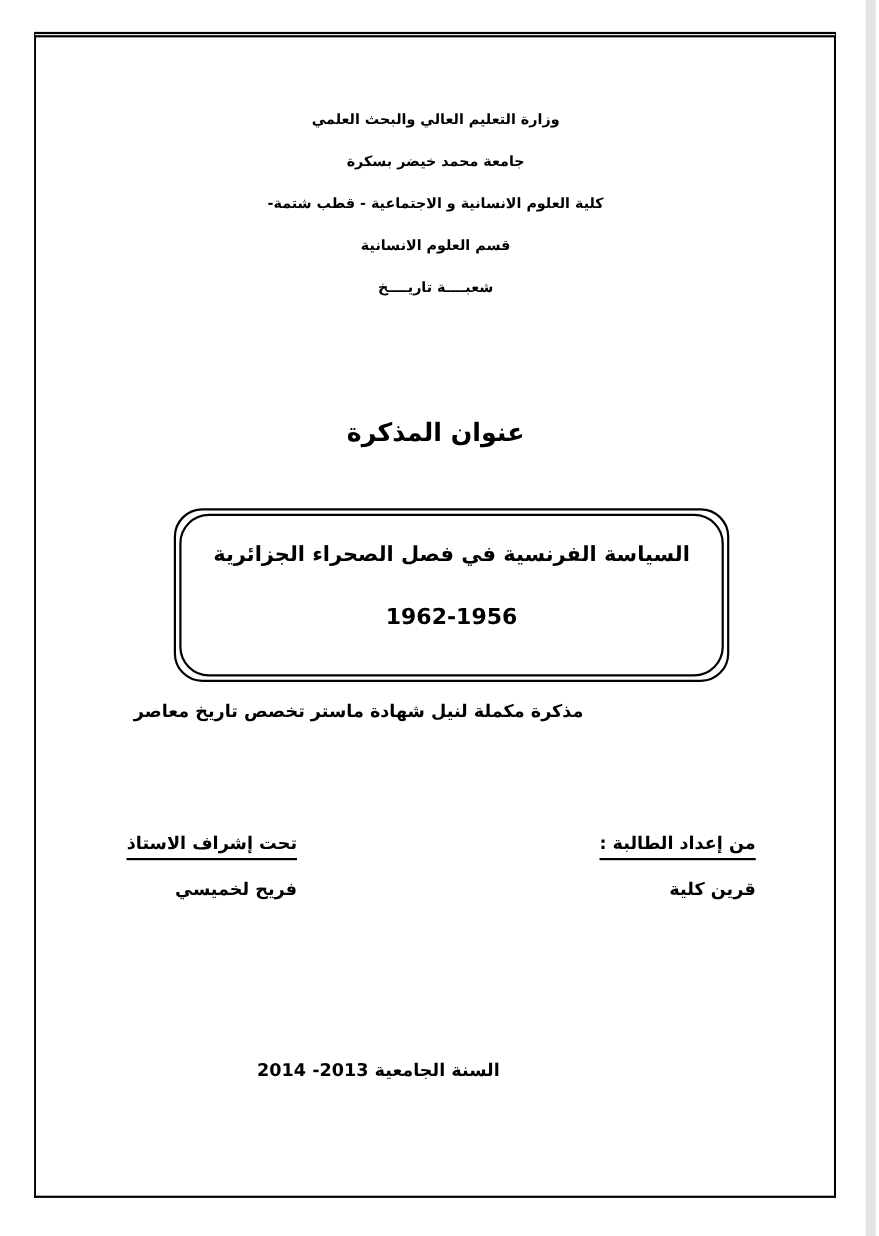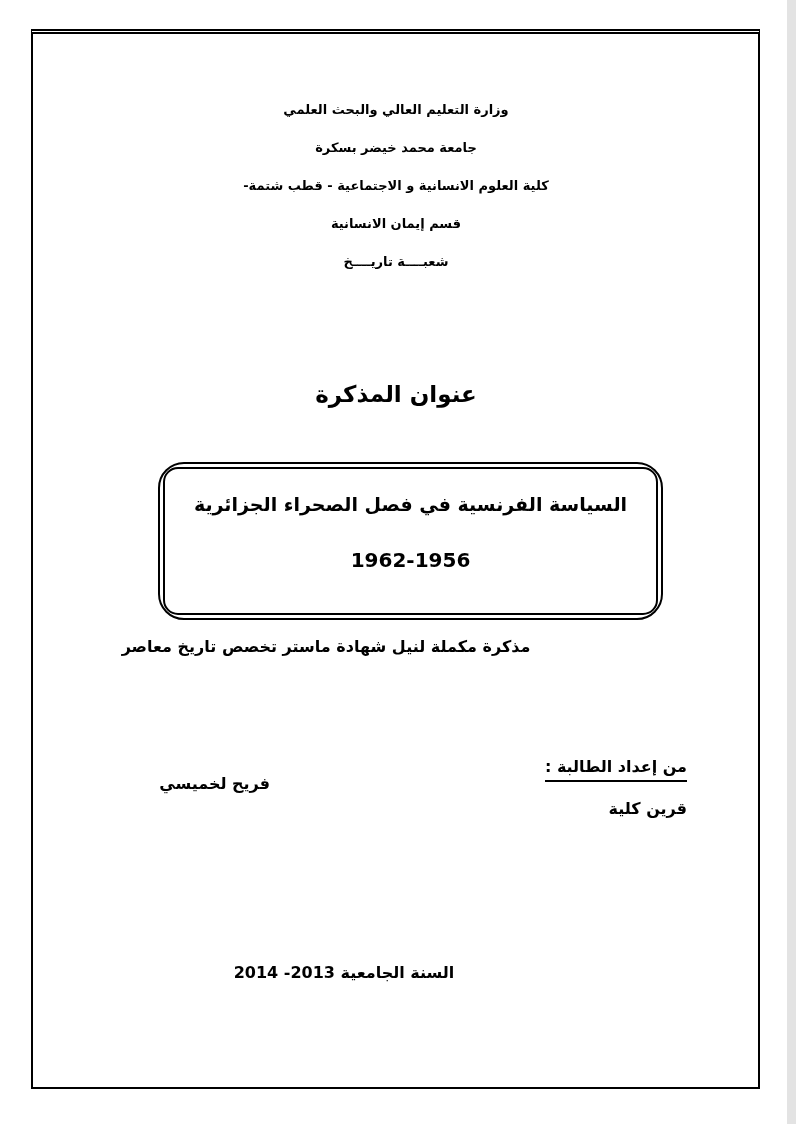--- a/index.html
+++ b/index.html
@@ -66,21 +66,21 @@
     box-sizing: border-box;
     border: 2px solid #000;
     border-radius: 26px;
     padding: 3px;
   }
   .title-box-inner {
     width: 100%;
     height: 100%;
     box-sizing: border-box;
     border: 2px solid #000;
-    border-radius: 15px;
+    border-radius: 27px;
     display: flex;
     flex-direction: column;
     align-items: center;
     padding-top: 24px;
     direction: rtl;
   }
   .thesis-title {
     font-size: 19px;
     text-align: center;
   }
@@ -141,39 +141,40 @@
 <div class="page">
 
   <div class="scroll-strip"></div>
 
   <div class="frame"></div>
 
   <div class="header-block">
     <div class="header-line">وزارة التعليم العالي والبحث العلمي</div>
     <div class="header-line">جامعة محمد خيضر بسكرة</div>
     <div class="header-line">كلية العلوم الانسانية و الاجتماعية - قطب شتمة-</div>
-    <div class="header-line">قسم إيمان الانسانية</div>
+    <div class="header-line">قسم العلوم الانسانية</div>
     <div class="header-line">شعبــــة تاريــــخ</div>
   </div>
 
   <div class="section-heading">عنوان المذكرة</div>
 
   <div class="title-box">
     <div class="title-box-inner">
       <div class="thesis-title">السياسة الفرنسية في فصل الصحراء الجزائرية</div>
       <div class="thesis-years">1962-1956</div>
     </div>
   </div>
 
   <div class="subtitle">مذكرة مكملة لنيل شهادة ماستر تخصص تاريخ معاصر</div>
 
   <div class="prepared-block">
     <span class="role-label">من إعداد الطالبة :</span>
     <div class="person-name">قرين كلية</div>
   </div>
 
   <div class="supervisor-block">
+    <span class="role-label">تحت إشراف الاستاذ</span>
     <div class="person-name">فريح لخميسي</div>
   </div>
 
   <div class="academic-year">السنة الجامعية 2013- 2014</div>
 
 </div>
 
 </body></html>

